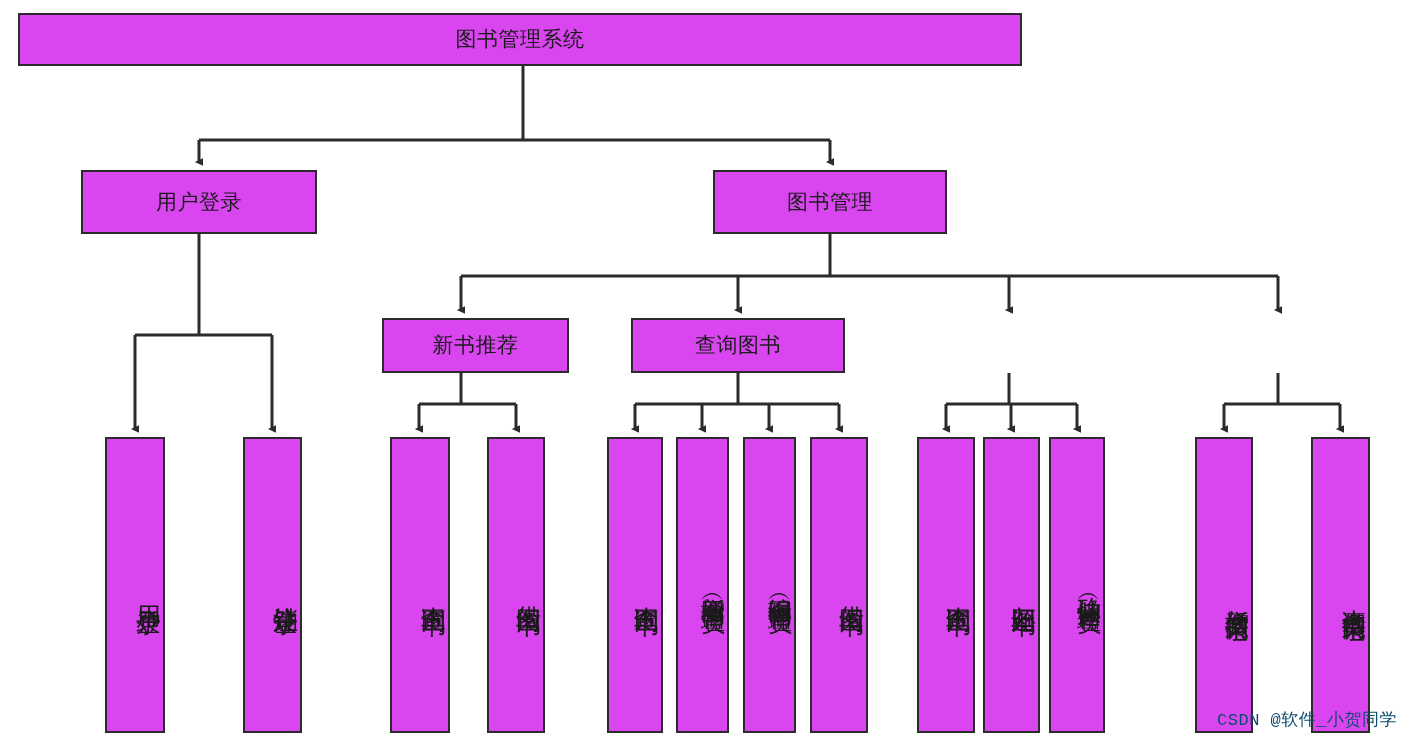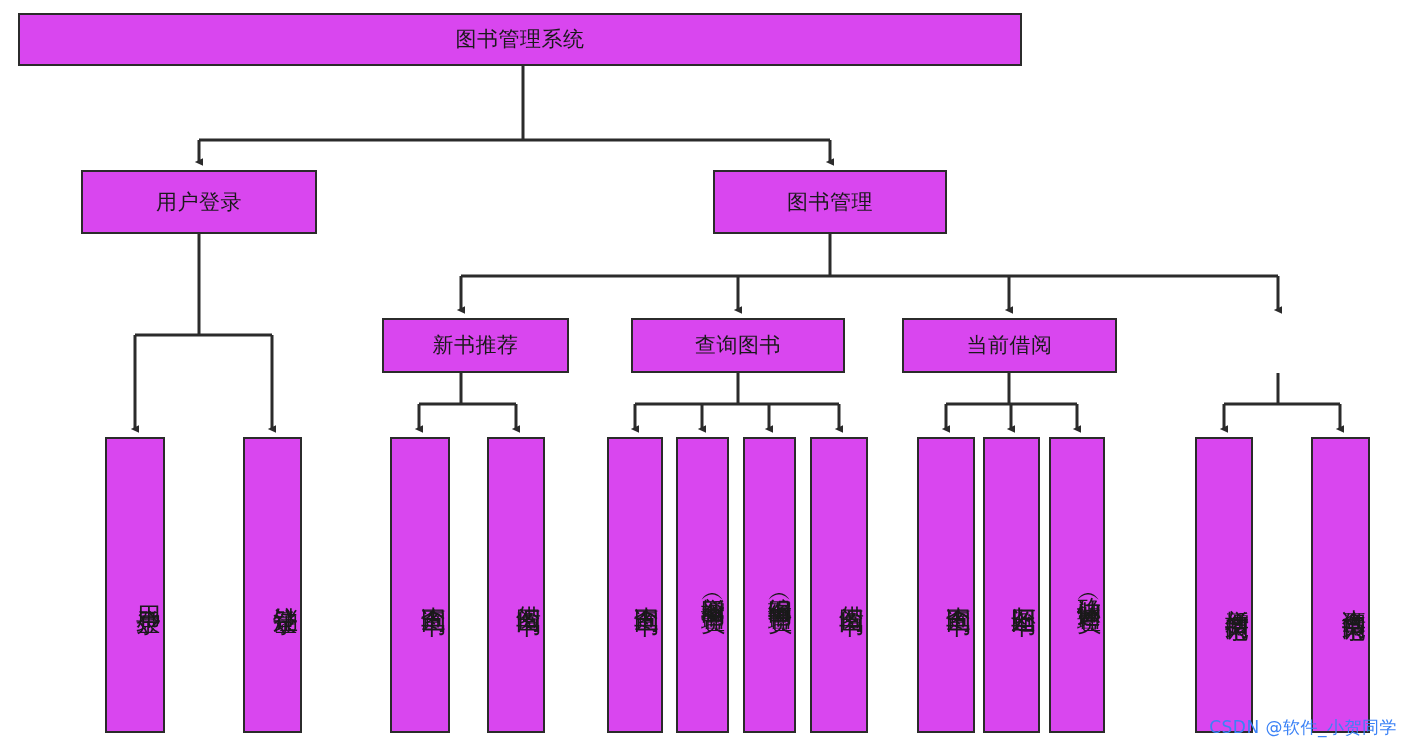--- a/index.html
+++ b/index.html
@@ -55,26 +55,27 @@
     text-orientation: upright;
     display: inline-block;
   }
   .node-label {
     display: block;
     white-space: pre;
   }
   #watermark {
     position: absolute;
     right: 8px;
-    bottom: 8px;
+    bottom: 16px;
     font-size: 17px;
-    color: #3b82f6;
+    color: #0c4a6e;
     letter-spacing: 0.5px;
     user-select: none;
     pointer-events: none;
+    font-family: Liberation Mono, monospace;
   }
 </style>
 </head>
 <body>
 
 <div id="diagram-root">
 
   <svg id="diagram-svg" viewBox="0 0 1405 747" xmlns="http://www.w3.org/2000/svg">
     <defs>
       <marker id="arrowhead" markerWidth="9" markerHeight="9" refX="4.2" refY="4.4" orient="auto" markerUnits="userSpaceOnUse">
@@ -136,23 +137,20 @@
   <div class="node horiz" style="left:713px; top:170px; width:234px; height:64px;">
     <span class="node-label">图书管理</span>
   </div>
 
   <div class="node horiz" style="left:382px; top:318px; width:187px; height:55px;">
     <span class="node-label">新书推荐</span>
   </div>
   <div class="node horiz" style="left:631px; top:318px; width:214px; height:55px;">
     <span class="node-label">查询图书</span>
   </div>
-  <div class="node horiz" style="left:902px; top:318px; width:215px; height:55px;">
-    <span class="node-label">当前借阅</span>
-  </div>
 
   <div class="node vert" style="left:105px; top:437px; width:60px; height:296px;">
     <span class="node-label">用户登录</span>
   </div>
   <div class="node vert" style="left:243px; top:437px; width:59px; height:296px;">
     <span class="node-label">注销登录</span>
   </div>
   <div class="node vert" style="left:390px; top:437px; width:60px; height:296px;">
     <span class="node-label">查询图书</span>
   </div>

